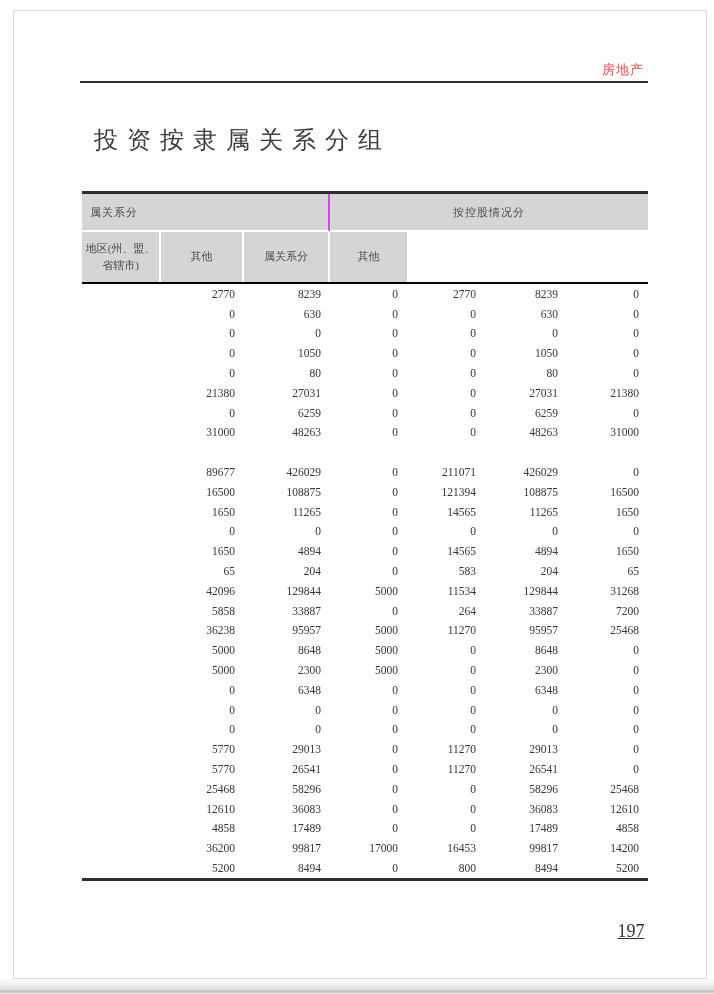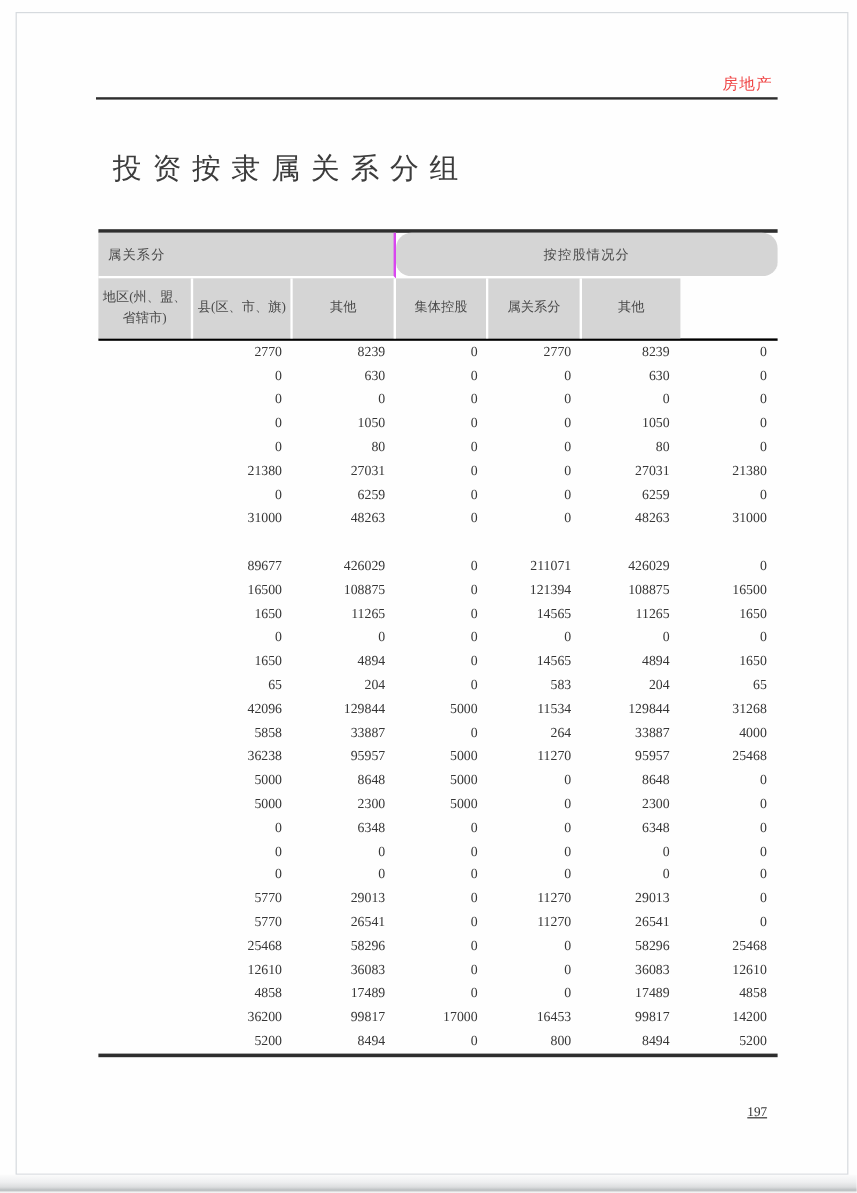--- a/index.html
+++ b/index.html
@@ -35,21 +35,21 @@
     position:absolute; left:82px; top:191px; width:566px;
     font-size:11px; color:#4a4a4a;
   }
   .t-top,.t-bottom { height:3px; background:var(--rule-dark,#2e2e2e); }
   .t-grouprow { display:grid; grid-template-columns:248px 318px; }
   .t-grouprow .cell {
     background:var(--header-fill,#d5d5d5); height:38px; box-sizing:border-box;
     border-bottom:2px solid #fff; letter-spacing:1px;
   }
   .g-left { display:flex; align-items:center; padding-left:8px; border-right:2px solid #d946ef; }
-  .g-right { display:flex; align-items:center; justify-content:center; letter-spacing:2px;border-radius:13px; }
+  .g-right { display:flex; align-items:center; justify-content:center; letter-spacing:2px; }
   .t-subrow {
     display:grid; grid-template-columns:79px 83px 86px 77px 78px 82px 81px;
     border-bottom:2px solid #000000;
   }
   .t-subrow .cell {
     background:var(--header-fill,#d5d5d5); height:50px; box-sizing:border-box;
     display:flex; align-items:center; justify-content:center;
     text-align:center; padding:2px 3px; line-height:1.55;
   }
   .t-subrow .cell:not(:last-child) { border-right:2px solid #fff; }
@@ -57,21 +57,21 @@
     display:grid; grid-template-columns:79px 83px 86px 77px 78px 82px 81px;
     height:19.8px; align-items:center;
   }
   .t-body .cell {
     box-sizing:border-box; text-align:right; padding-right:9px;
     font-size:11.5px; color:#363636;
   }
   .t-body .row.spacer { height:19.8px; }
   .page-num {
     position:absolute; top:921px; left:607px; width:48px;
-    text-align:center; font-size:11px; color:#333333;text-decoration:underline;
+    text-align:center; font-size:18px; color:#333333;text-decoration:underline;
   }
 </style>
 </head>
 <body>
 
 <div class="page">
   <div class="scan-border"></div>
 
   <div class="running-head">房地产</div>
   <div class="head-rule"></div>
@@ -81,23 +81,21 @@
   <div class="table">
     <div class="t-top"></div>
 
     <div class="t-grouprow">
       <div class="cell g-left">属关系分</div>
       <div class="cell g-right">按控股情况分</div>
     </div>
 
     <div class="t-subrow">
       <div class="cell">地区(州、盟、省辖市)</div>
-      <div class="cell">县(区、市、旗)</div>
       <div class="cell">其他</div>
-      <div class="cell">集体控股</div>
       <div class="cell">属关系分</div>
       <div class="cell">其他</div>
     </div>
 
     <div class="t-body">
         <div class="row">
           <div class="cell"></div>
           <div class="cell num">2770</div>
           <div class="cell num">8239</div>
           <div class="cell num">0</div>
@@ -232,21 +230,21 @@
           <div class="cell num">129844</div>
           <div class="cell num">31268</div>
         </div>
         <div class="row">
           <div class="cell"></div>
           <div class="cell num">5858</div>
           <div class="cell num">33887</div>
           <div class="cell num">0</div>
           <div class="cell num">264</div>
           <div class="cell num">33887</div>
-          <div class="cell num">4000</div>
+          <div class="cell num">7200</div>
         </div>
         <div class="row">
           <div class="cell"></div>
           <div class="cell num">36238</div>
           <div class="cell num">95957</div>
           <div class="cell num">5000</div>
           <div class="cell num">11270</div>
           <div class="cell num">95957</div>
           <div class="cell num">25468</div>
         </div>

